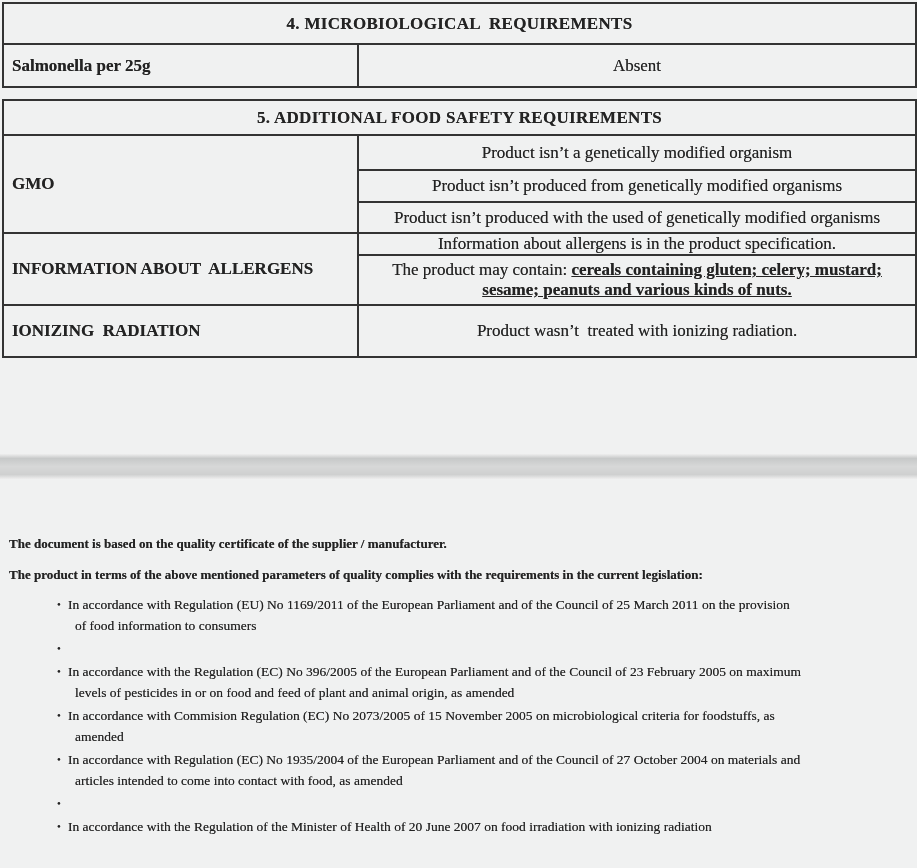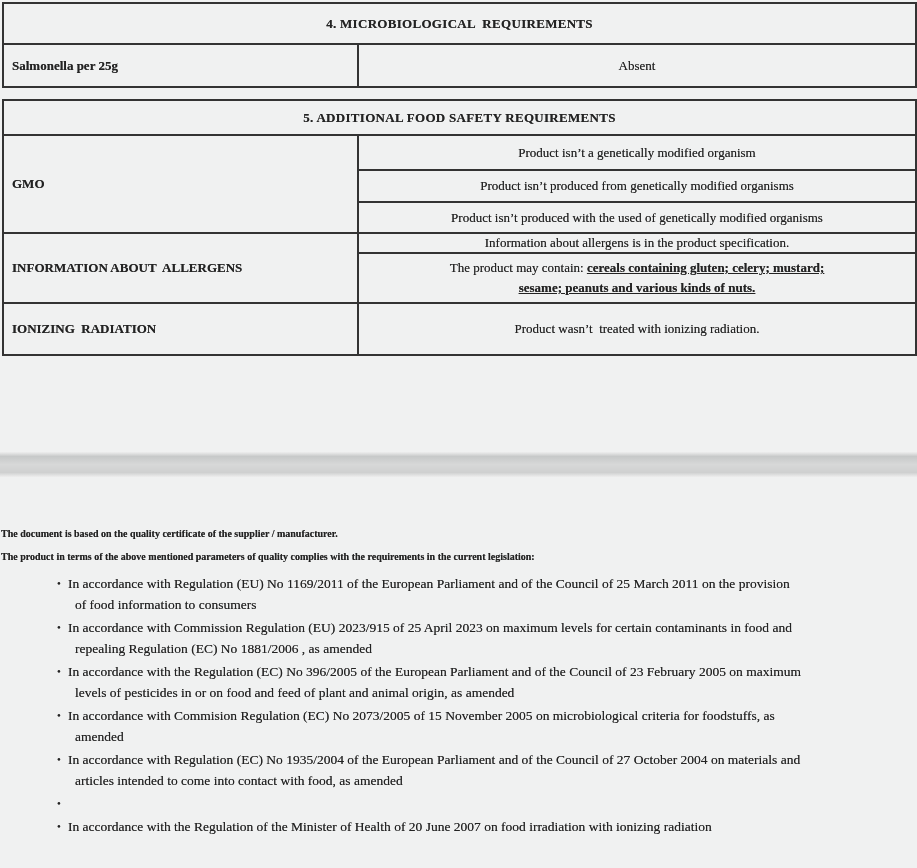--- a/index.html
+++ b/index.html
@@ -11,21 +11,21 @@
     text-shadow:0 0 0.6px rgba(40,40,40,0.65);
   }
   .page{width:917px;}
   table.spec{
     border-collapse:collapse;table-layout:fixed;
     width:913px;margin-left:2px;
   }
   table.spec td{
     border:2px solid #333;
     padding:0 8px;
-    font-size:13px;
+    font-size:17px;
     white-space:pre-wrap;
     vertical-align:middle;
     overflow:hidden;
   }
   td.section-title{
     text-align:center;font-weight:bold;font-size:13.5px;
     letter-spacing:0.3px;
   }
   col.c1{width:355px;}
   col.c2{width:558px;}
@@ -48,21 +48,21 @@
   .gap-tables{height:11px;}
   .spacer-below-table{height:96px;}
   .page-separator{
     height:25px;
     background:linear-gradient(180deg,#eeeeee 0%,#c7c9c9 18%,#d7d8d8 50%,#cfd0d0 82%,#eeeeee 100%);
   }
   .footer{
     padding:45px 10px 0 1px;
   }
   .footer .intro{
-    margin:0;font-weight:bold;font-size:10px;line-height:23px;
+    margin:8px;font-weight:bold;font-size:13px;line-height:23px;
   }
   .bullets{margin-top:5px;}
   .bullet-item{
     display:flex;align-items:flex-start;
     margin-bottom:2px;
     font-size:13.5px;line-height:21px;
   }
   .bullet-glyph{
     flex:0 0 11px;margin-left:56px;
     font-size:11px;line-height:21px;
@@ -139,22 +139,20 @@
   <p class="intro">The product in terms of the above mentioned parameters of quality complies with the requirements in the current legislation:</p>
 
   <div class="bullets">
     <div class="bullet-item">
       <span class="bullet-glyph">•</span>
       <div class="bullet-text">In accordance with Regulation (EU) No 1169/2011 of the European Parliament and of the Council of 25 March 2011 on the provision
 of food information to consumers</div>
     </div>
     <div class="bullet-item">
       <span class="bullet-glyph">•</span>
-      <div class="bullet-text">In accordance with Commission Regulation (EU) 2023/915 of 25 April 2023 on maximum levels for certain contaminants in food and
-repealing Regulation (EC) No 1881/2006 , as amended</div>
     </div>
     <div class="bullet-item">
       <span class="bullet-glyph">•</span>
       <div class="bullet-text">In accordance with the Regulation (EC) No 396/2005 of the European Parliament and of the Council of 23 February 2005 on maximum
 levels of pesticides in or on food and feed of plant and animal origin, as amended</div>
     </div>
     <div class="bullet-item">
       <span class="bullet-glyph">•</span>
       <div class="bullet-text">In accordance with Commision Regulation (EC) No 2073/2005 of 15 November 2005 on microbiological criteria for foodstuffs, as
 amended</div>

